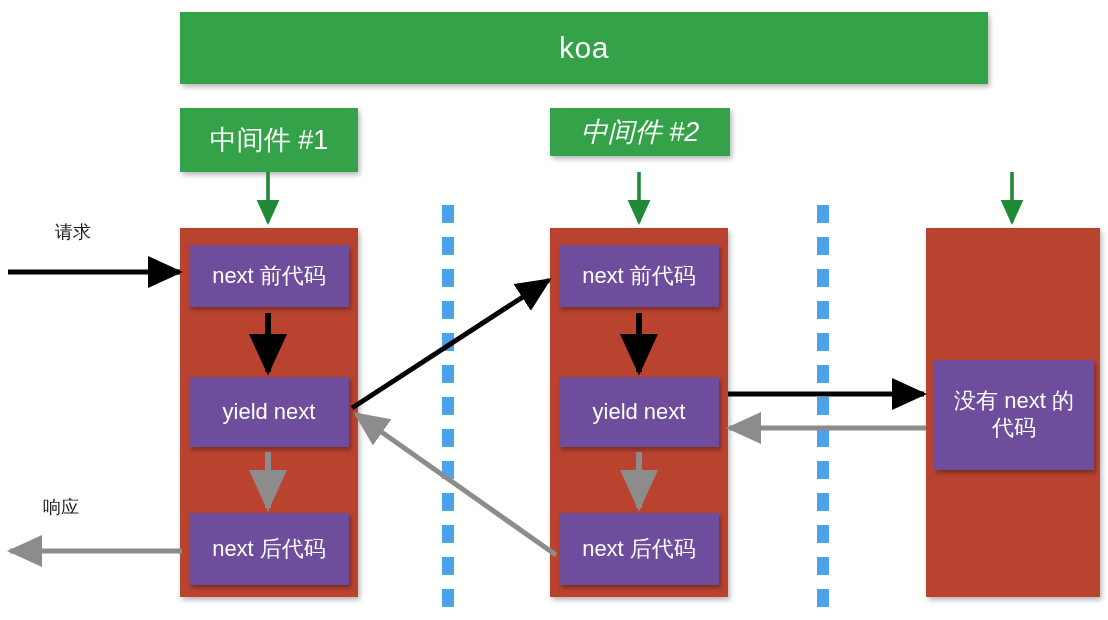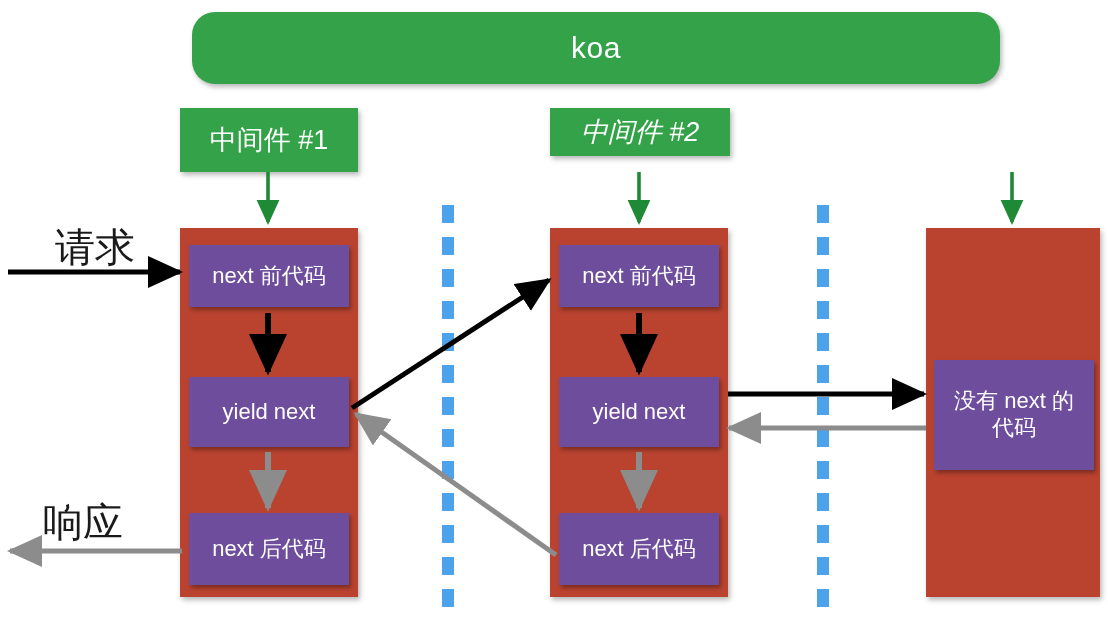--- a/index.html
+++ b/index.html
@@ -35,21 +35,21 @@
   }
   .purple {
     background: #6e4d9c;
     box-shadow: 2px 3px 4px rgba(0,0,0,0.33);
   }
   .koa-title { font-size: 30px; letter-spacing: 0.5px; }
   .mw-title  { font-size: 27px; }
   .code-label{ font-size: 22px; }
   .side-label{
     position: absolute;
-    font-size: 40px;
+    font-size: 18px;
     color: #1a1a1a;
   }
   svg.overlay {
     position: absolute;
     left: 0; top: 0;
     width: 1108px;
     height: 620px;
     pointer-events: none;
   }
   .dash-line {
@@ -60,21 +60,21 @@
       #4da2ec 0px, #4da2ec 18px,
       rgba(0,0,0,0) 18px, rgba(0,0,0,0) 32px
     );
   }
 </style>
 </head>
 <body>
 
 <div id="canvas">
 
-  <div class="box green" style="left:192px; top:12px; width:808px; height:72px;border-radius:23px;">
+  <div class="box green" style="left:180px; top:12px; width:808px; height:72px;">
     <span class="koa-title">koa</span>
   </div>
 
   <div class="box green" style="left:180px; top:108px; width:178px; height:64px;align-items:center;">
     <span class="mw-title">中间件 #1</span>
   </div>
 
   <div class="box green" style="left:550px; top:108px; width:180px; height:48px;font-style:italic;">
     <span class="mw-title">中间件 #2</span>
   </div>

